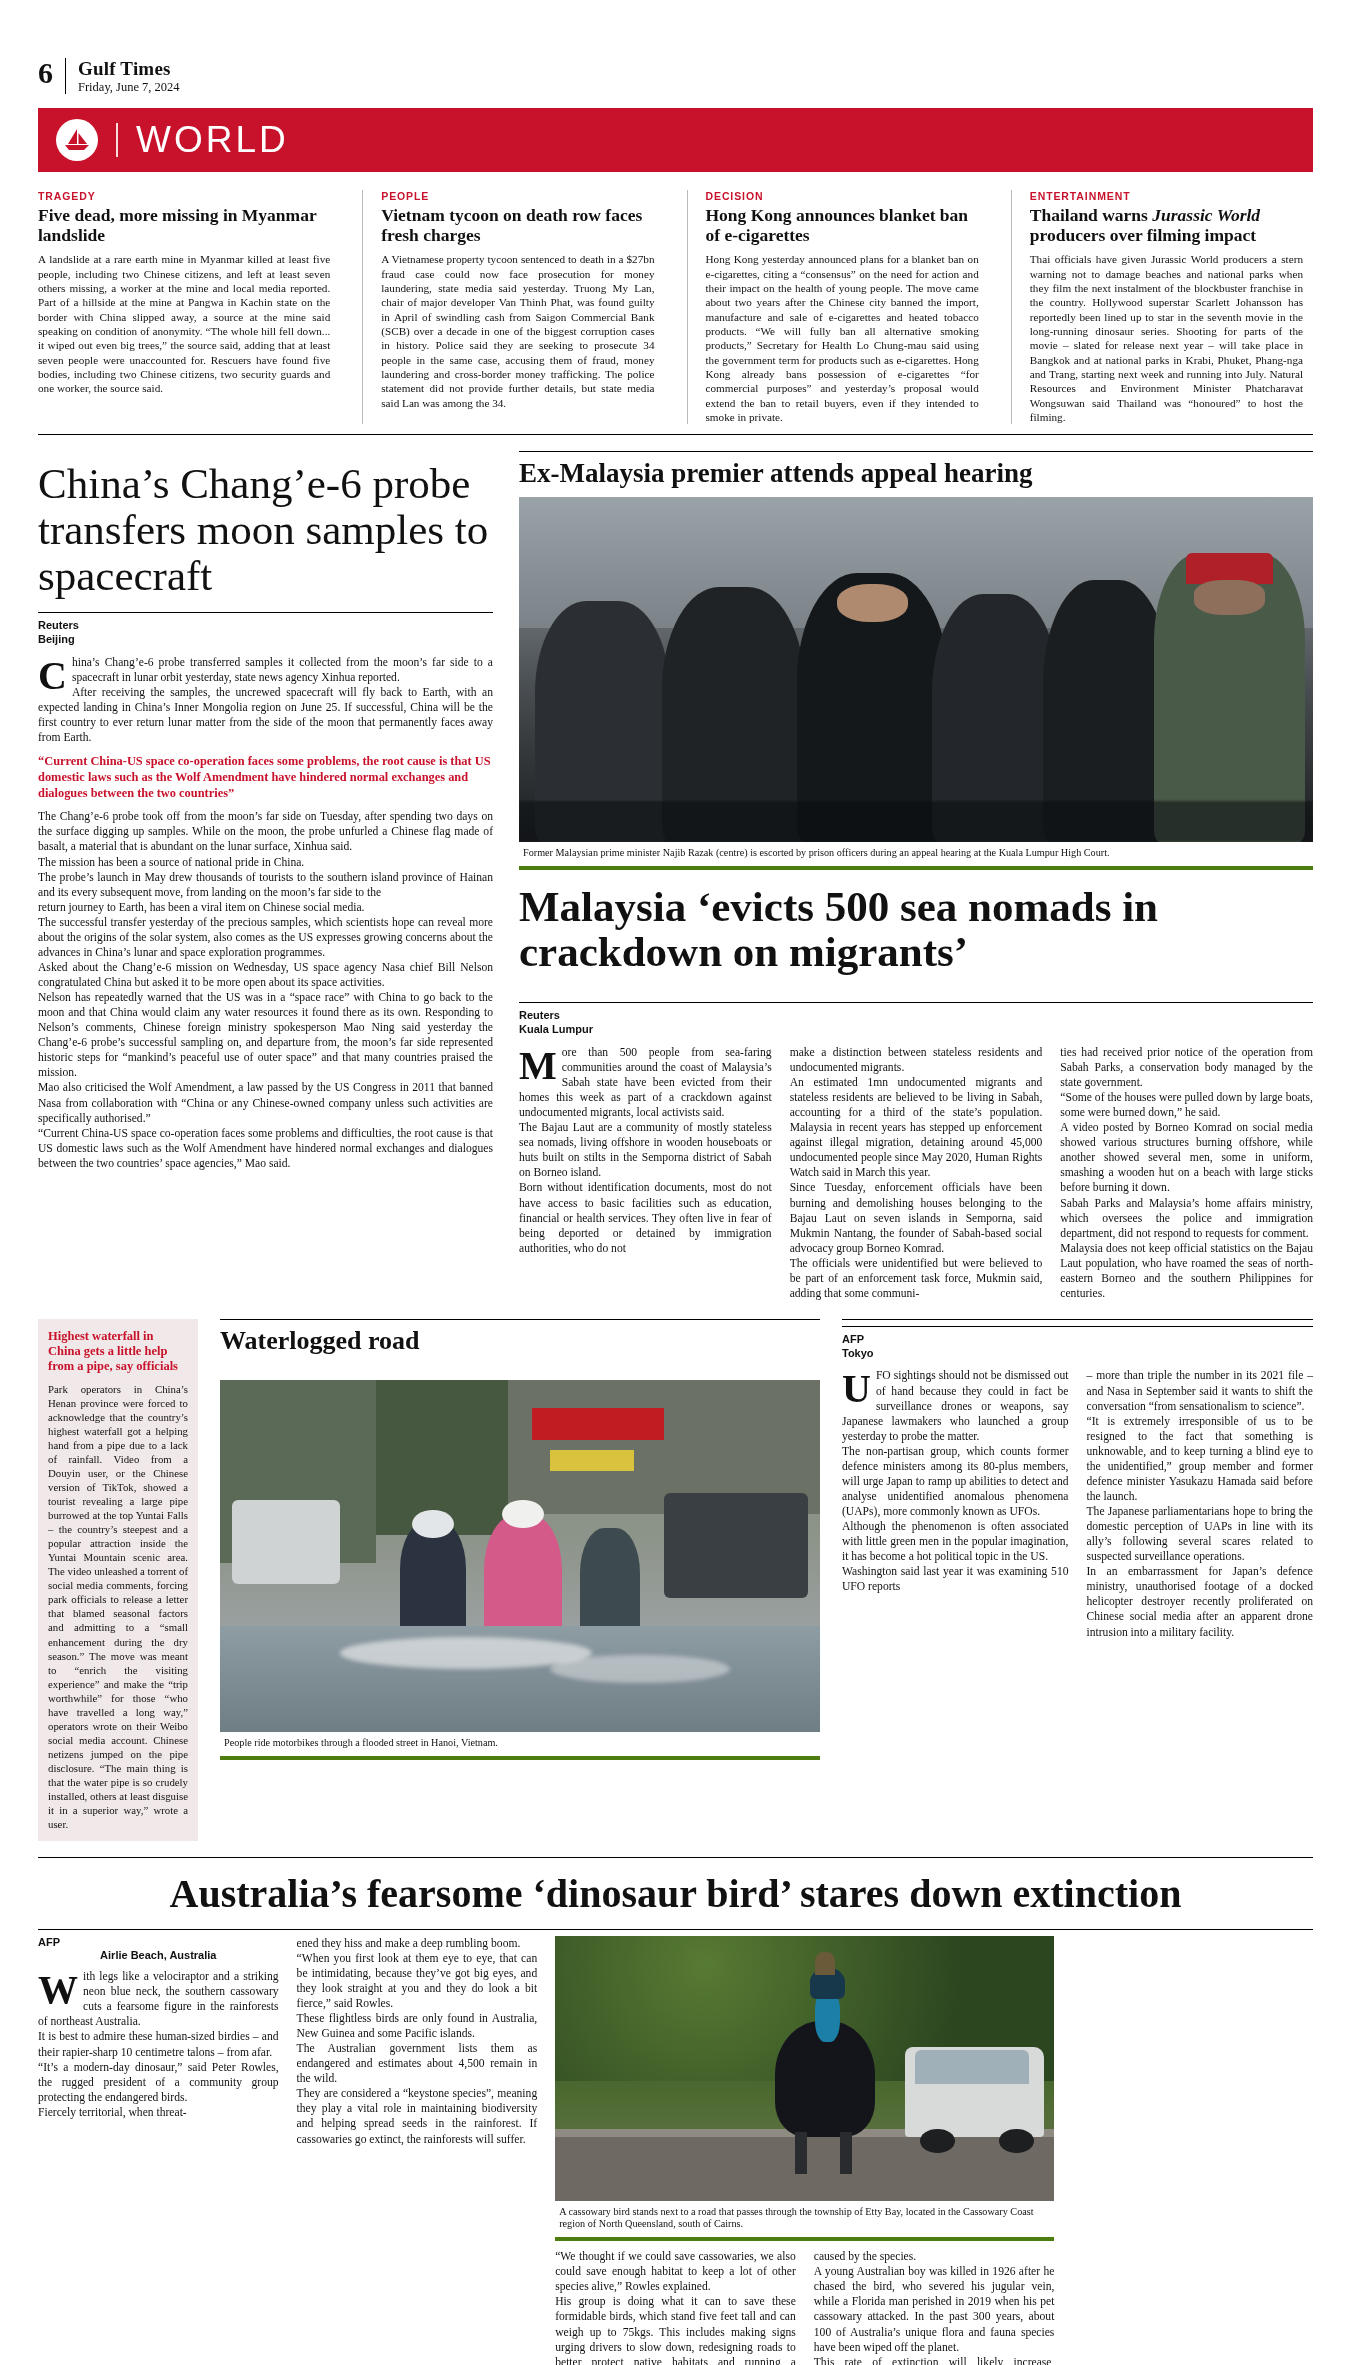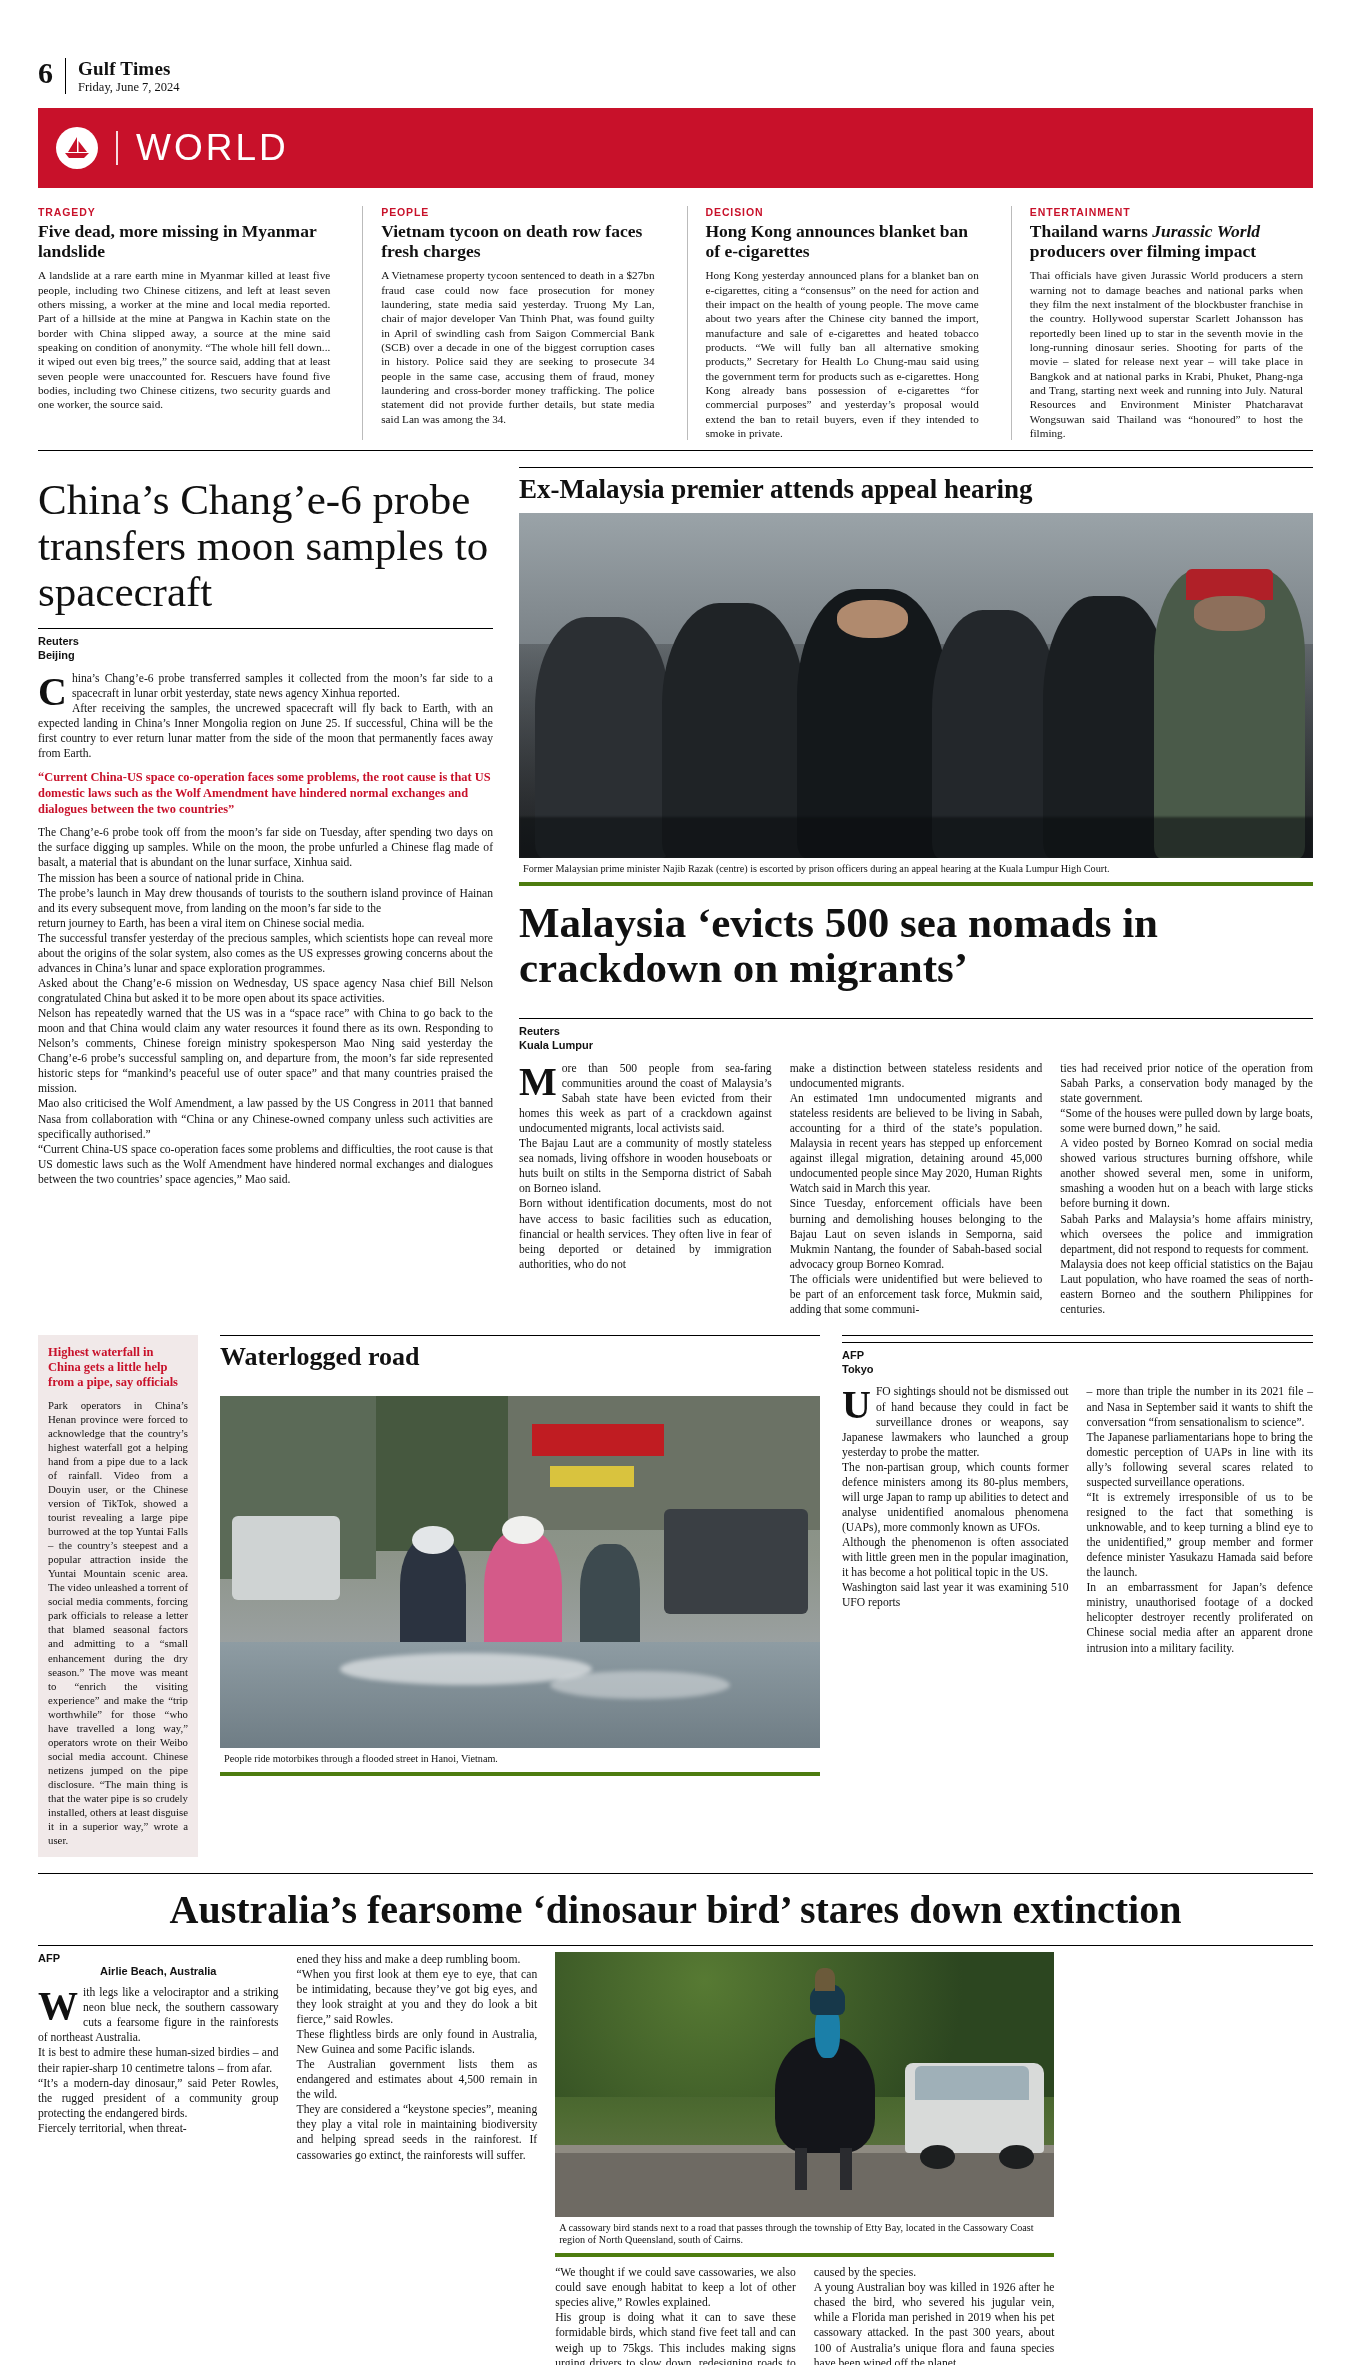--- a/index.html
+++ b/index.html
@@ -13,21 +13,21 @@
   .page { position:relative; width:1351px; height:2365px; padding:0 38px; }
 
   
   .masthead { display:flex; align-items:flex-start; padding-top:58px; }
   .pagenum { font-family:"Liberation Serif", serif; font-size:30px; font-weight:bold; line-height:1; margin-right:12px; }
   .mast-rule { width:1px; background:#000; align-self:stretch; margin-right:12px; }
   .mast-text { line-height:1.15; }
   .mast-title { font-size:19px; font-weight:bold; letter-spacing:.2px; }
   .mast-date { font-size:12.5px; }
 
-  .redbar { margin-top:14px; background:#c8112a; height:80px; display:flex; align-items:center; padding-left:18px; }
+  .redbar { margin-top:14px; background:#c8112a; height:64px; display:flex; align-items:center; padding-left:18px; }
   .logo-circle { width:42px; height:42px; border-radius:50%; background:#fff; display:flex; align-items:center; justify-content:center; }
   .logo-circle svg { display:block; }
   .bar-div { width:2px; height:34px; background:#ffffff; opacity:.85; margin:0 18px; }
   .section-word { color:#fff; font-size:37px; letter-spacing:3px; font-family:"Liberation Sans", sans-serif; font-weight:300; }
 
   
   .kicker { font-family:"Liberation Sans", sans-serif; font-size:10.5px; font-weight:bold; letter-spacing:.9px; color:#c8112a; text-transform:uppercase; margin-bottom:4px; }
   .hl { font-family:"Liberation Serif", serif; font-weight:bold; line-height:1.12; }
   .body-text { font-size:11.6px; line-height:1.30; text-align:justify; hyphens:auto; }
   .byline { font-family:"Liberation Sans", sans-serif; font-size:11px; font-weight:bold; line-height:1.25; }
@@ -259,22 +259,22 @@
       </div>
       <div class="japan-cols" style="margin-top:8px;">
         <div>
           <div class="body-text drop">UFO sightings should not be dismissed out of hand because they could in fact be surveillance drones or weapons, say Japanese lawmakers who launched a group yesterday to probe the matter.</div>
           <div class="body-text">The non-partisan group, which counts former defence ministers among its 80-plus members, will urge Japan to ramp up abilities to detect and analyse unidentified anomalous phenomena (UAPs), more commonly known as UFOs.</div>
           <div class="body-text">Although the phenomenon is often associated with little green men in the popular imagination, it has become a hot political topic in the US.</div>
           <div class="body-text">Washington said last year it was examining 510 UFO reports</div>
         </div>
         <div>
           <div class="body-text">– more than triple the number in its 2021 file – and Nasa in September said it wants to shift the conversation “from sensationalism to science”.</div>
+          <div class="body-text">“It is extremely irresponsible of us to be resigned to the fact that something is unknowable, and to keep turning a blind eye to the unidentified,” group member and former defence minister Yasukazu Hamada said before the launch.</div>
           <div class="body-text">The Japanese parliamentarians hope to bring the domestic perception of UAPs in line with its ally’s following several scares related to suspected surveillance operations.</div>
-          <div class="body-text">“It is extremely irresponsible of us to be resigned to the fact that something is unknowable, and to keep turning a blind eye to the unidentified,” group member and former defence minister Yasukazu Hamada said before the launch.</div>
           <div class="body-text">In an embarrassment for Japan’s defence ministry, unauthorised footage of a docked helicopter destroyer recently proliferated on Chinese social media after an apparent drone intrusion into a military facility.</div>
         </div>
       </div>
     </div>
   </div>
 
   <div class="block4 rule-t" style="padding-top:4px;">
     <div class="hl aus-head">Australia’s fearsome ‘dinosaur bird’ stares down extinction</div>
 
     <div class="rule-t" style="padding-top:6px;"></div>

